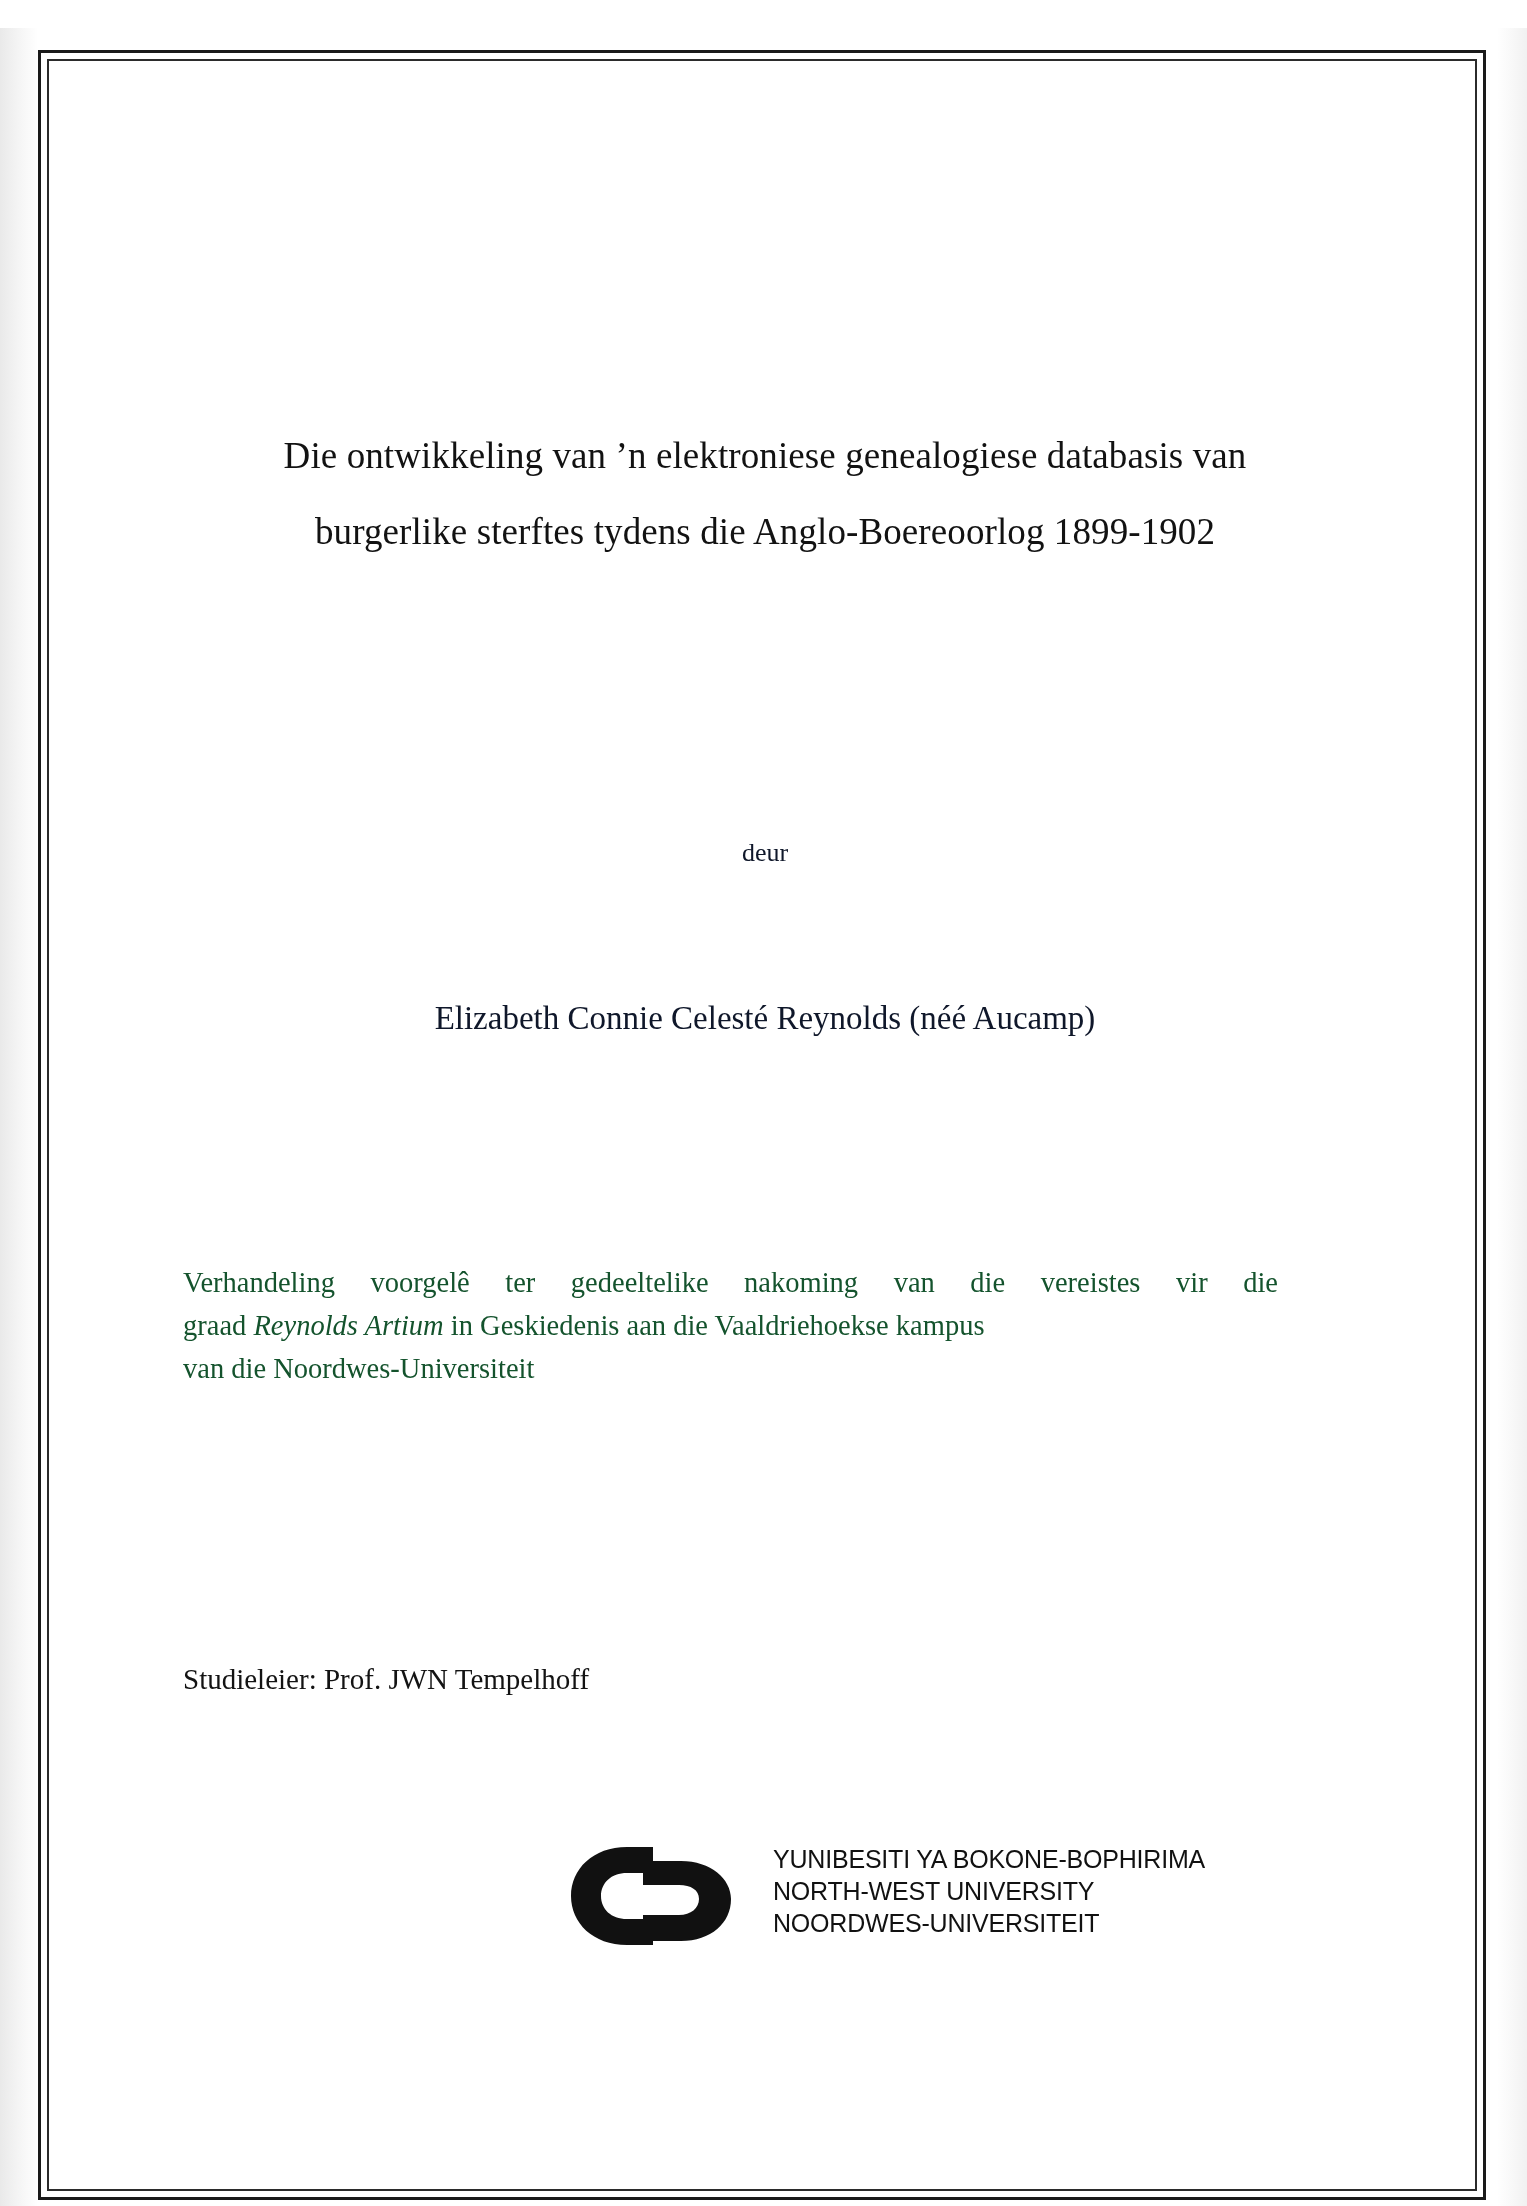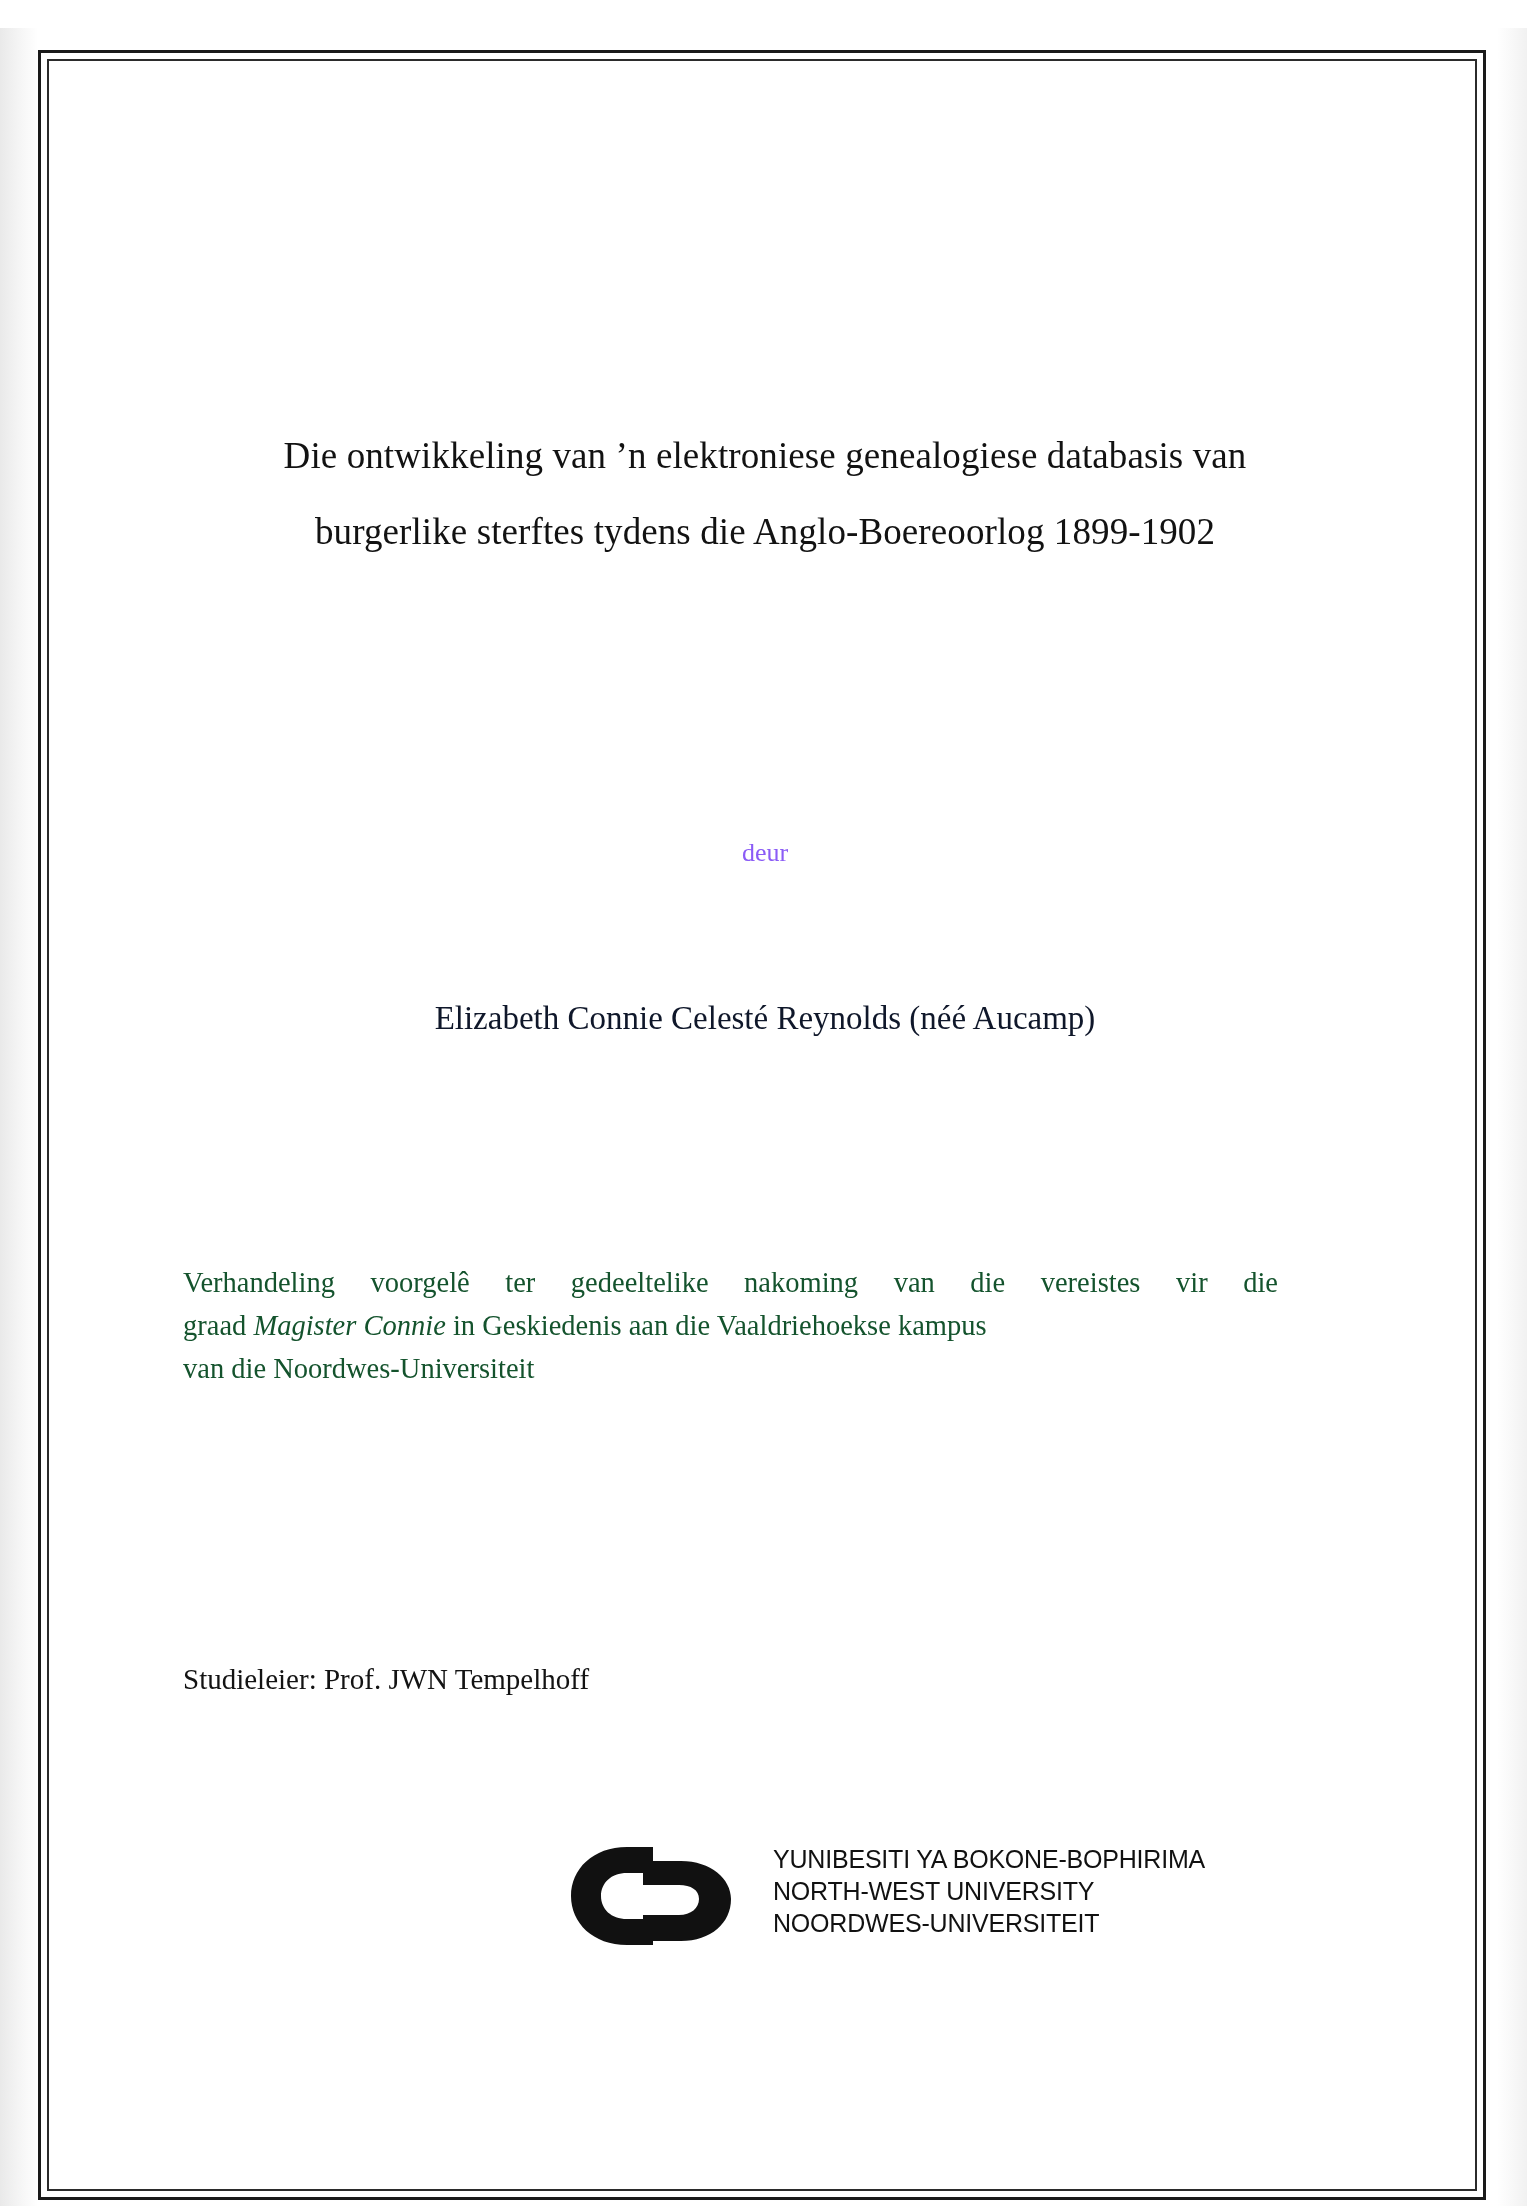--- a/index.html
+++ b/index.html
@@ -69,21 +69,21 @@
     white-space: nowrap;
   }
 
   .byword {
     position: absolute;
     left: 80px;
     top: 750px;
     width: 1150px;
     text-align: center;
     font-size: 26px;
-    color: #8b5cf6;
+    color: #0f172a;
   }
 
   .author {
     position: absolute;
     left: 80px;
     top: 912px;
     width: 1150px;
     text-align: center;
     font-size: 33px;
     color: #0f172a;
@@ -185,21 +185,21 @@
       <div class="title-line">Die ontwikkeling van ’n elektroniese genealogiese databasis van</div>
       <div class="title-line">burgerlike sterftes tydens die Anglo-Boereoorlog 1899-1902</div>
     </div>
 
     <div class="byword">deur</div>
 
     <div class="author">Elizabeth Connie Celesté Reynolds (néé Aucamp)</div>
 
     <div class="abstract-block">
       <div class="abstract-line-1">Verhandeling voorgelê ter gedeeltelike nakoming van die vereistes vir die</div>
-      <div class="abstract-line-2"><span>graad </span><em>Magister Connie</em><span> in Geskiedenis aan die Vaaldriehoekse kampus</span></div>
+      <div class="abstract-line-2"><span>graad </span><em>Reynolds Artium</em><span> in Geskiedenis aan die Vaaldriehoekse kampus</span></div>
       <div class="abstract-line-3">van die Noordwes-Universiteit</div>
     </div>
 
     <div class="supervisor-block">
       <div>Studieleier: Prof. JWN Tempelhoff</div>
     </div>
 
     <div class="logo-block">
       <svg class="logo-mark" viewBox="0 0 200 110">
 

